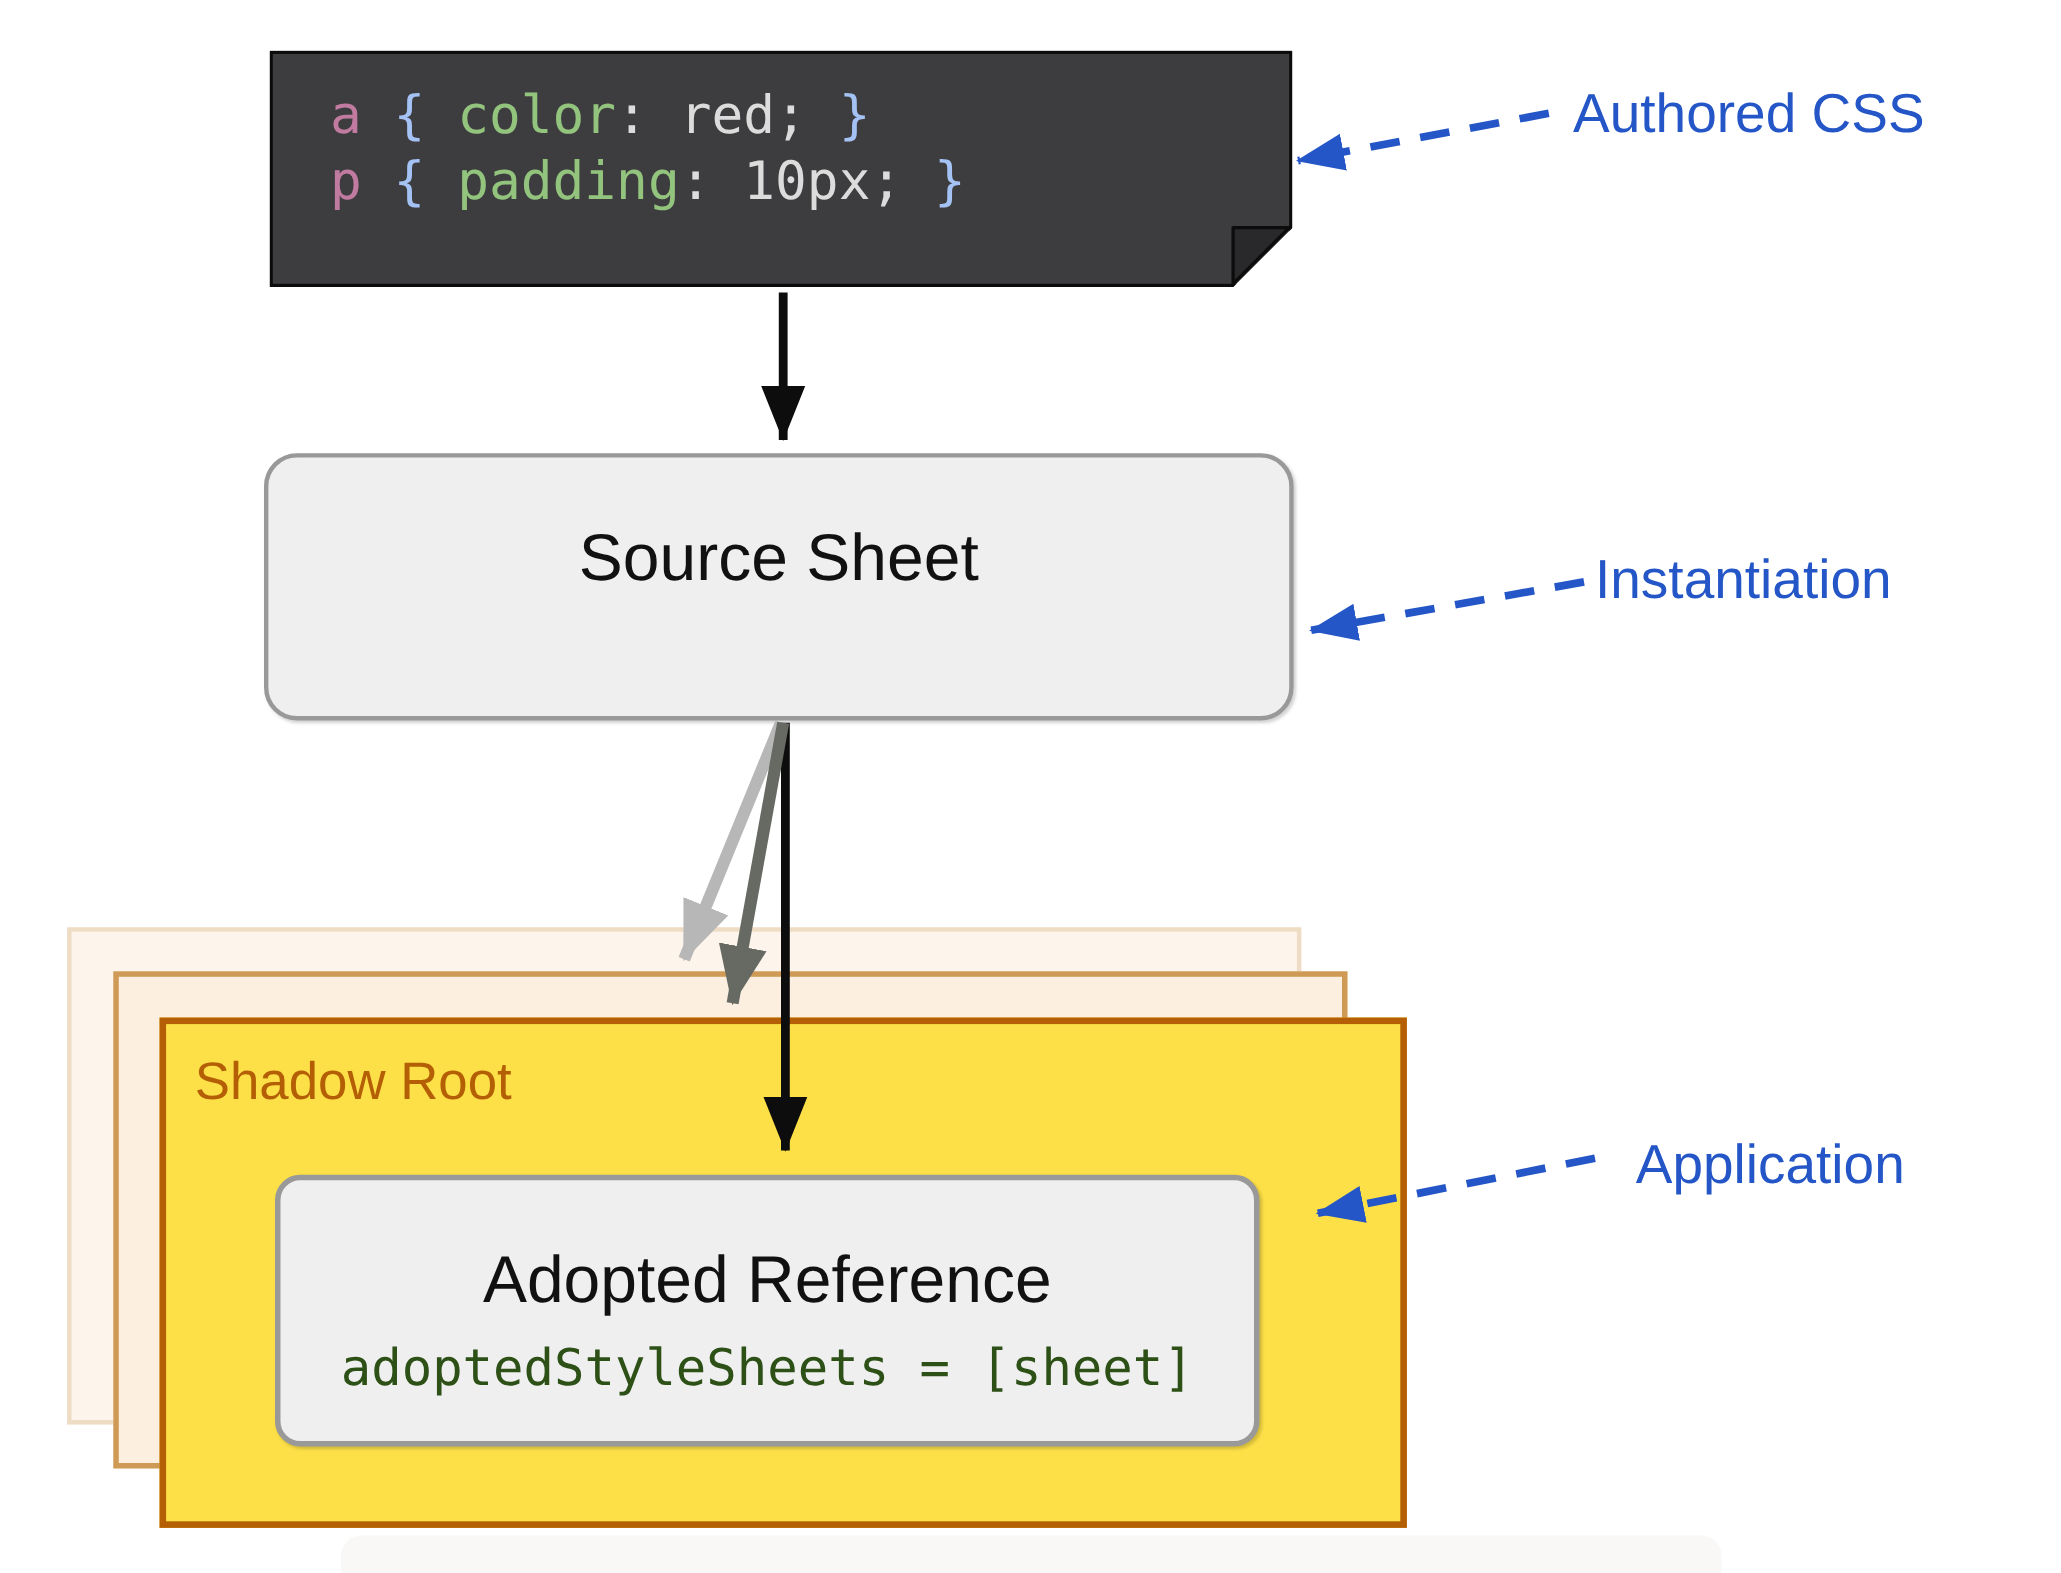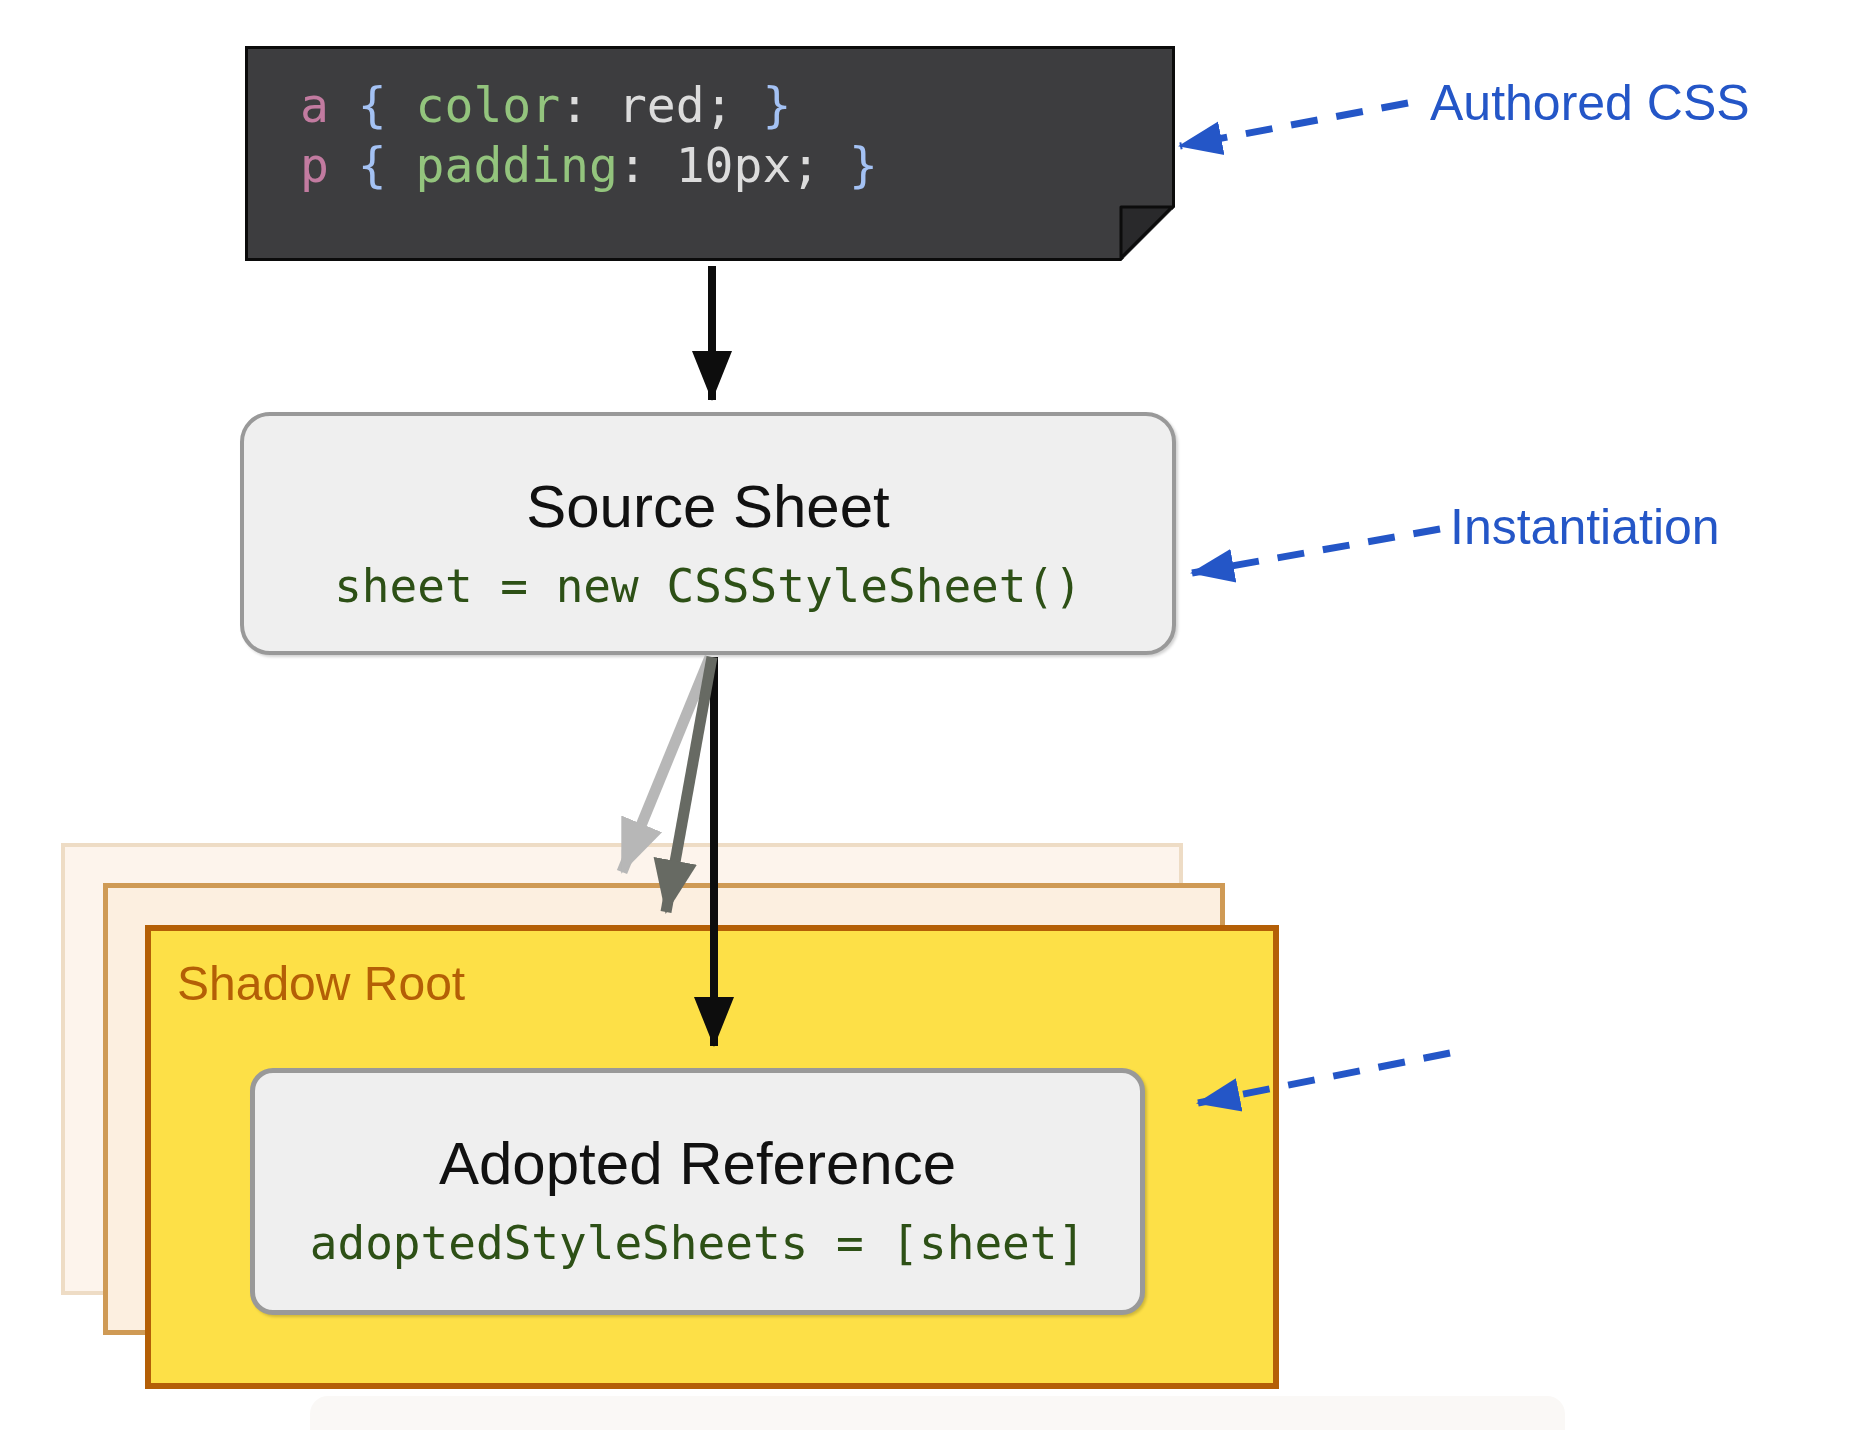--- a/index.html
+++ b/index.html
@@ -74,36 +74,36 @@
 
 <div class="canvas">
 
   <div class="code-box">
     <div class="code-line"><span class="tok-sel">a</span><span class="tok-brace"> { </span><span class="tok-prop">color</span><span class="tok-val">: red; </span><span class="tok-brace">}</span></div>
     <div class="code-line"><span class="tok-sel">p</span><span class="tok-brace"> { </span><span class="tok-prop">padding</span><span class="tok-val">: 10px; </span><span class="tok-brace">}</span></div>
   </div>
 
   <div class="gbox source-box">
     <div class="title">Source Sheet</div>
-    <div class="gcode">sheet = new CSSStyleSheet()</div>
   </div>
 
   <div class="layer layer-back"></div>
   <div class="layer layer-mid"></div>
   <div class="layer-front">
     <div class="shadow-label">Shadow Root</div>
 
     <div class="gbox adopted-box">
       <div class="title">Adopted Reference</div>
       <div class="gcode">adoptedStyleSheets = [sheet]</div>
     </div>
   </div>
 
   <div class="blue-label lbl-instantiation">Instantiation</div>
   <div class="blue-label lbl-authored">Authored CSS</div>
+  <div class="blue-label lbl-application">Application</div>
 
   <div class="bottom-strip"></div>
 
   <svg class="overlay" viewBox="0 0 1874 1430" xmlns="http://www.w3.org/2000/svg">
     <defs>
       <marker id="mh-black" markerUnits="userSpaceOnUse" markerWidth="52" markerHeight="46" refX="49" refY="23" orient="auto">
         <path d="M0,3 L50,23 L0,43 Z" fill="#0d0d0d"></path>
       </marker>
       <marker id="mh-lgray" markerUnits="userSpaceOnUse" markerWidth="56" markerHeight="50" refX="52" refY="25" orient="auto">
         <path d="M0,3 L54,25 L0,47 Z" fill="#b7b7b7"></path>

